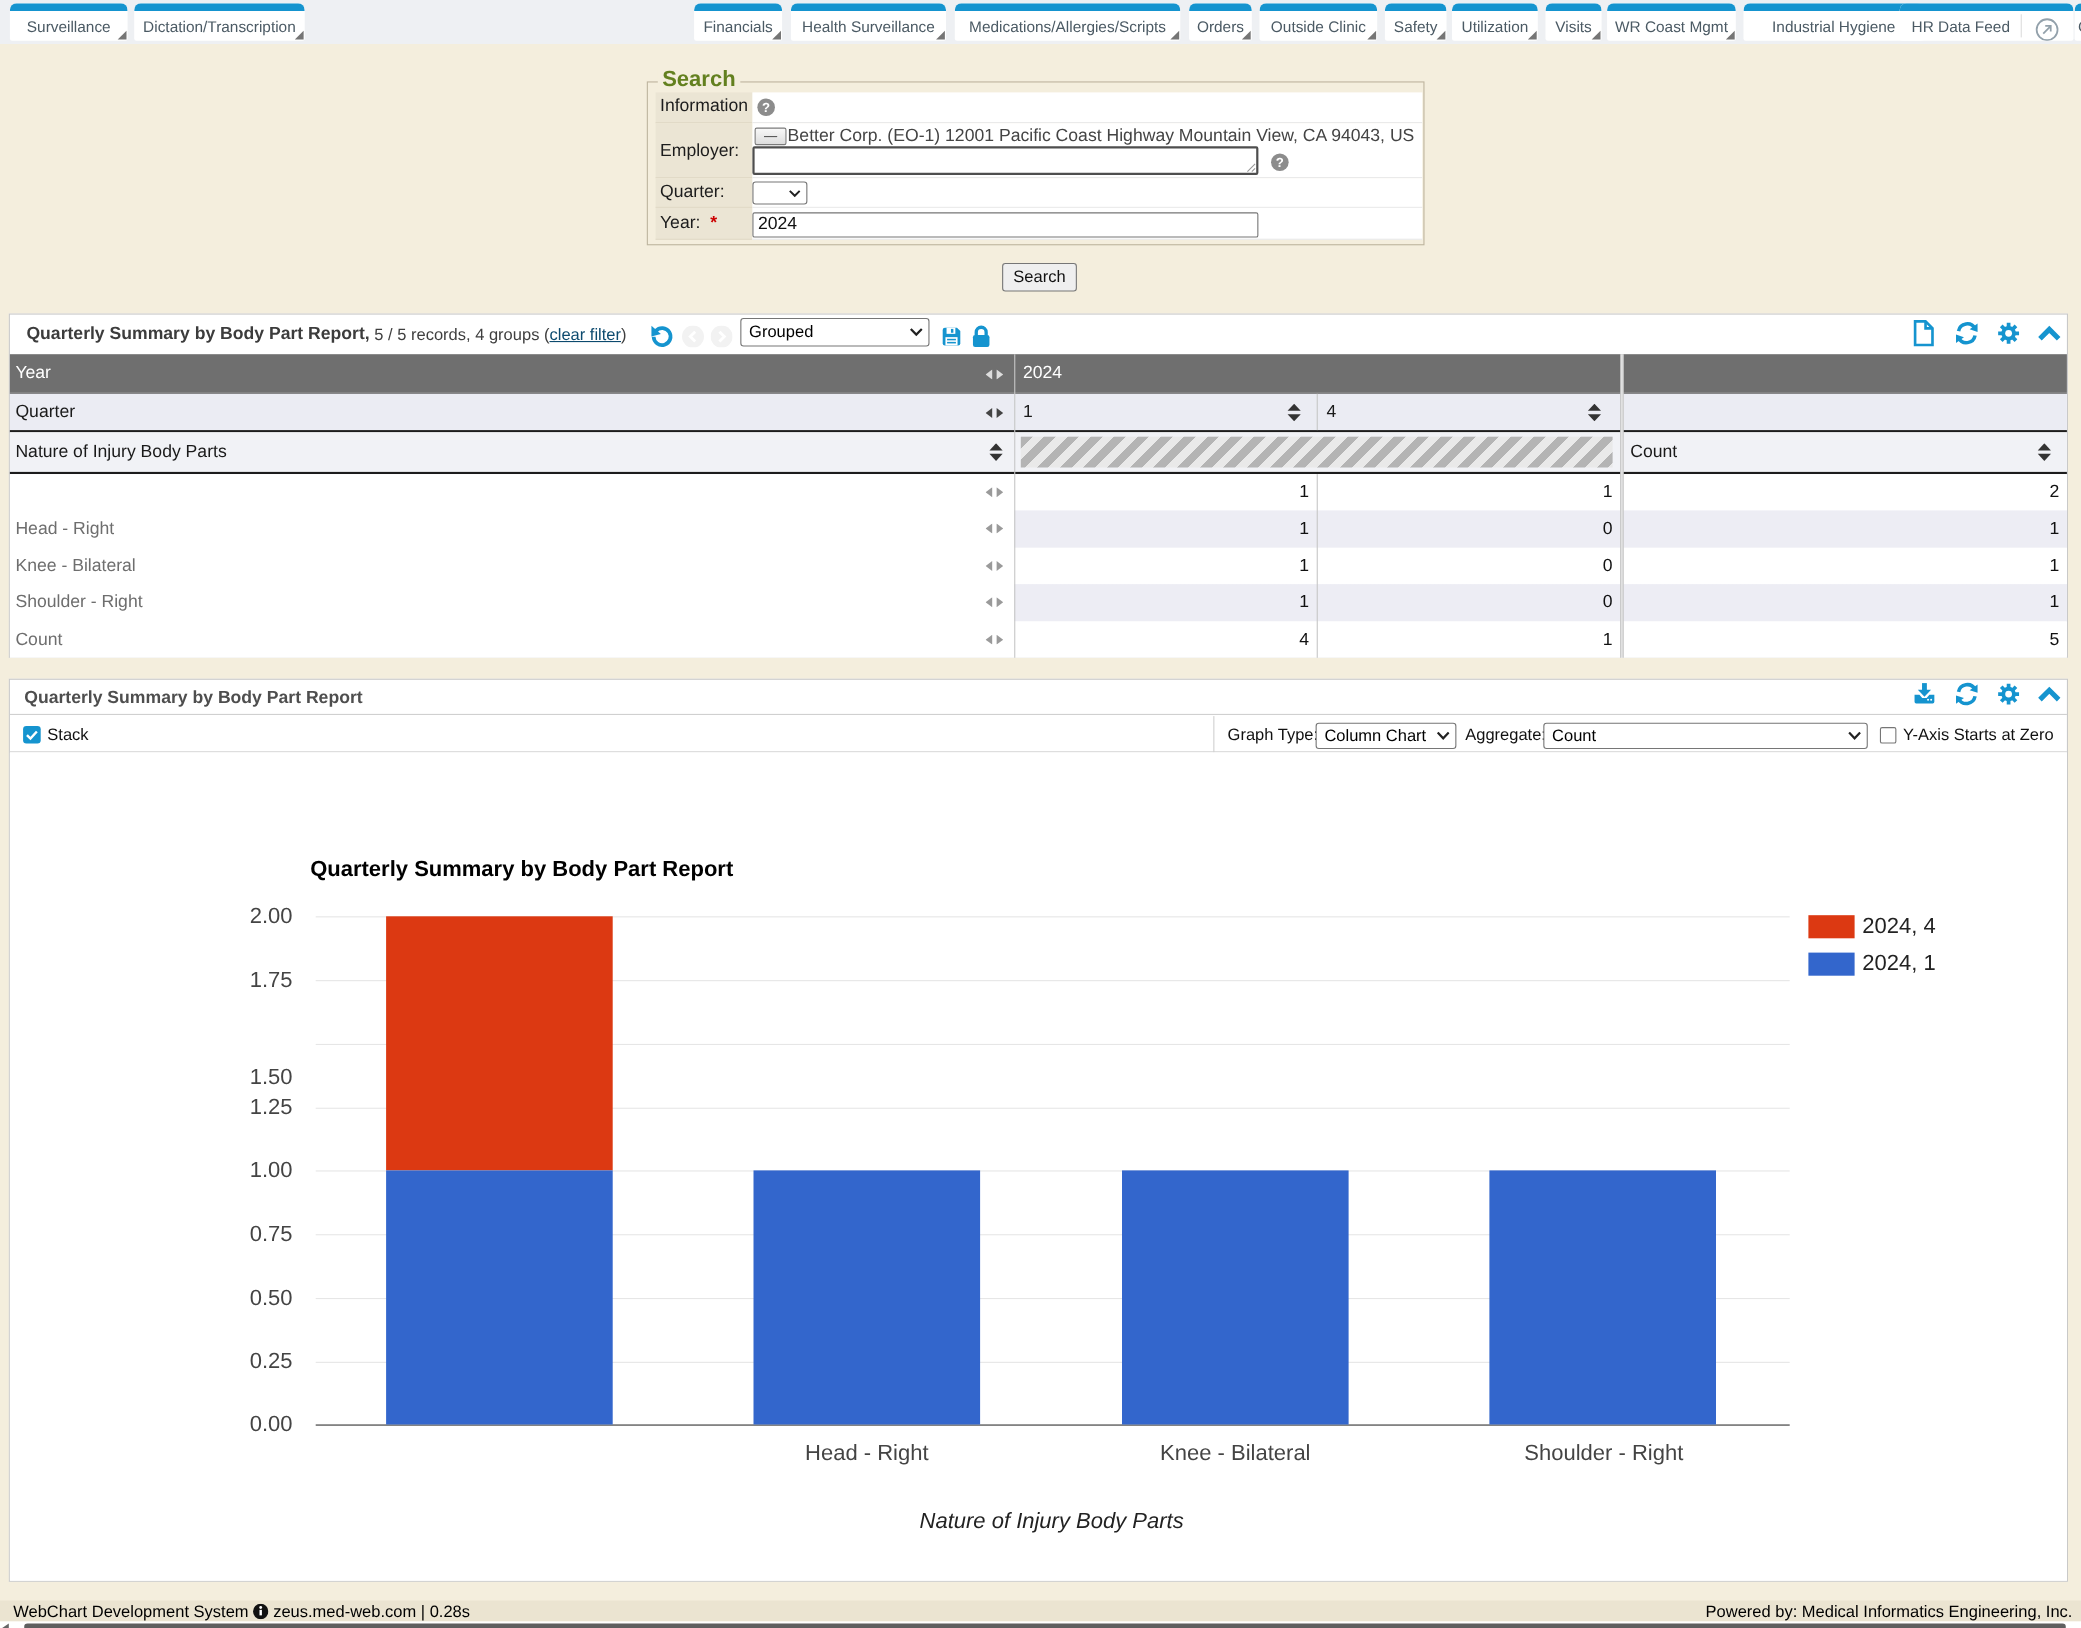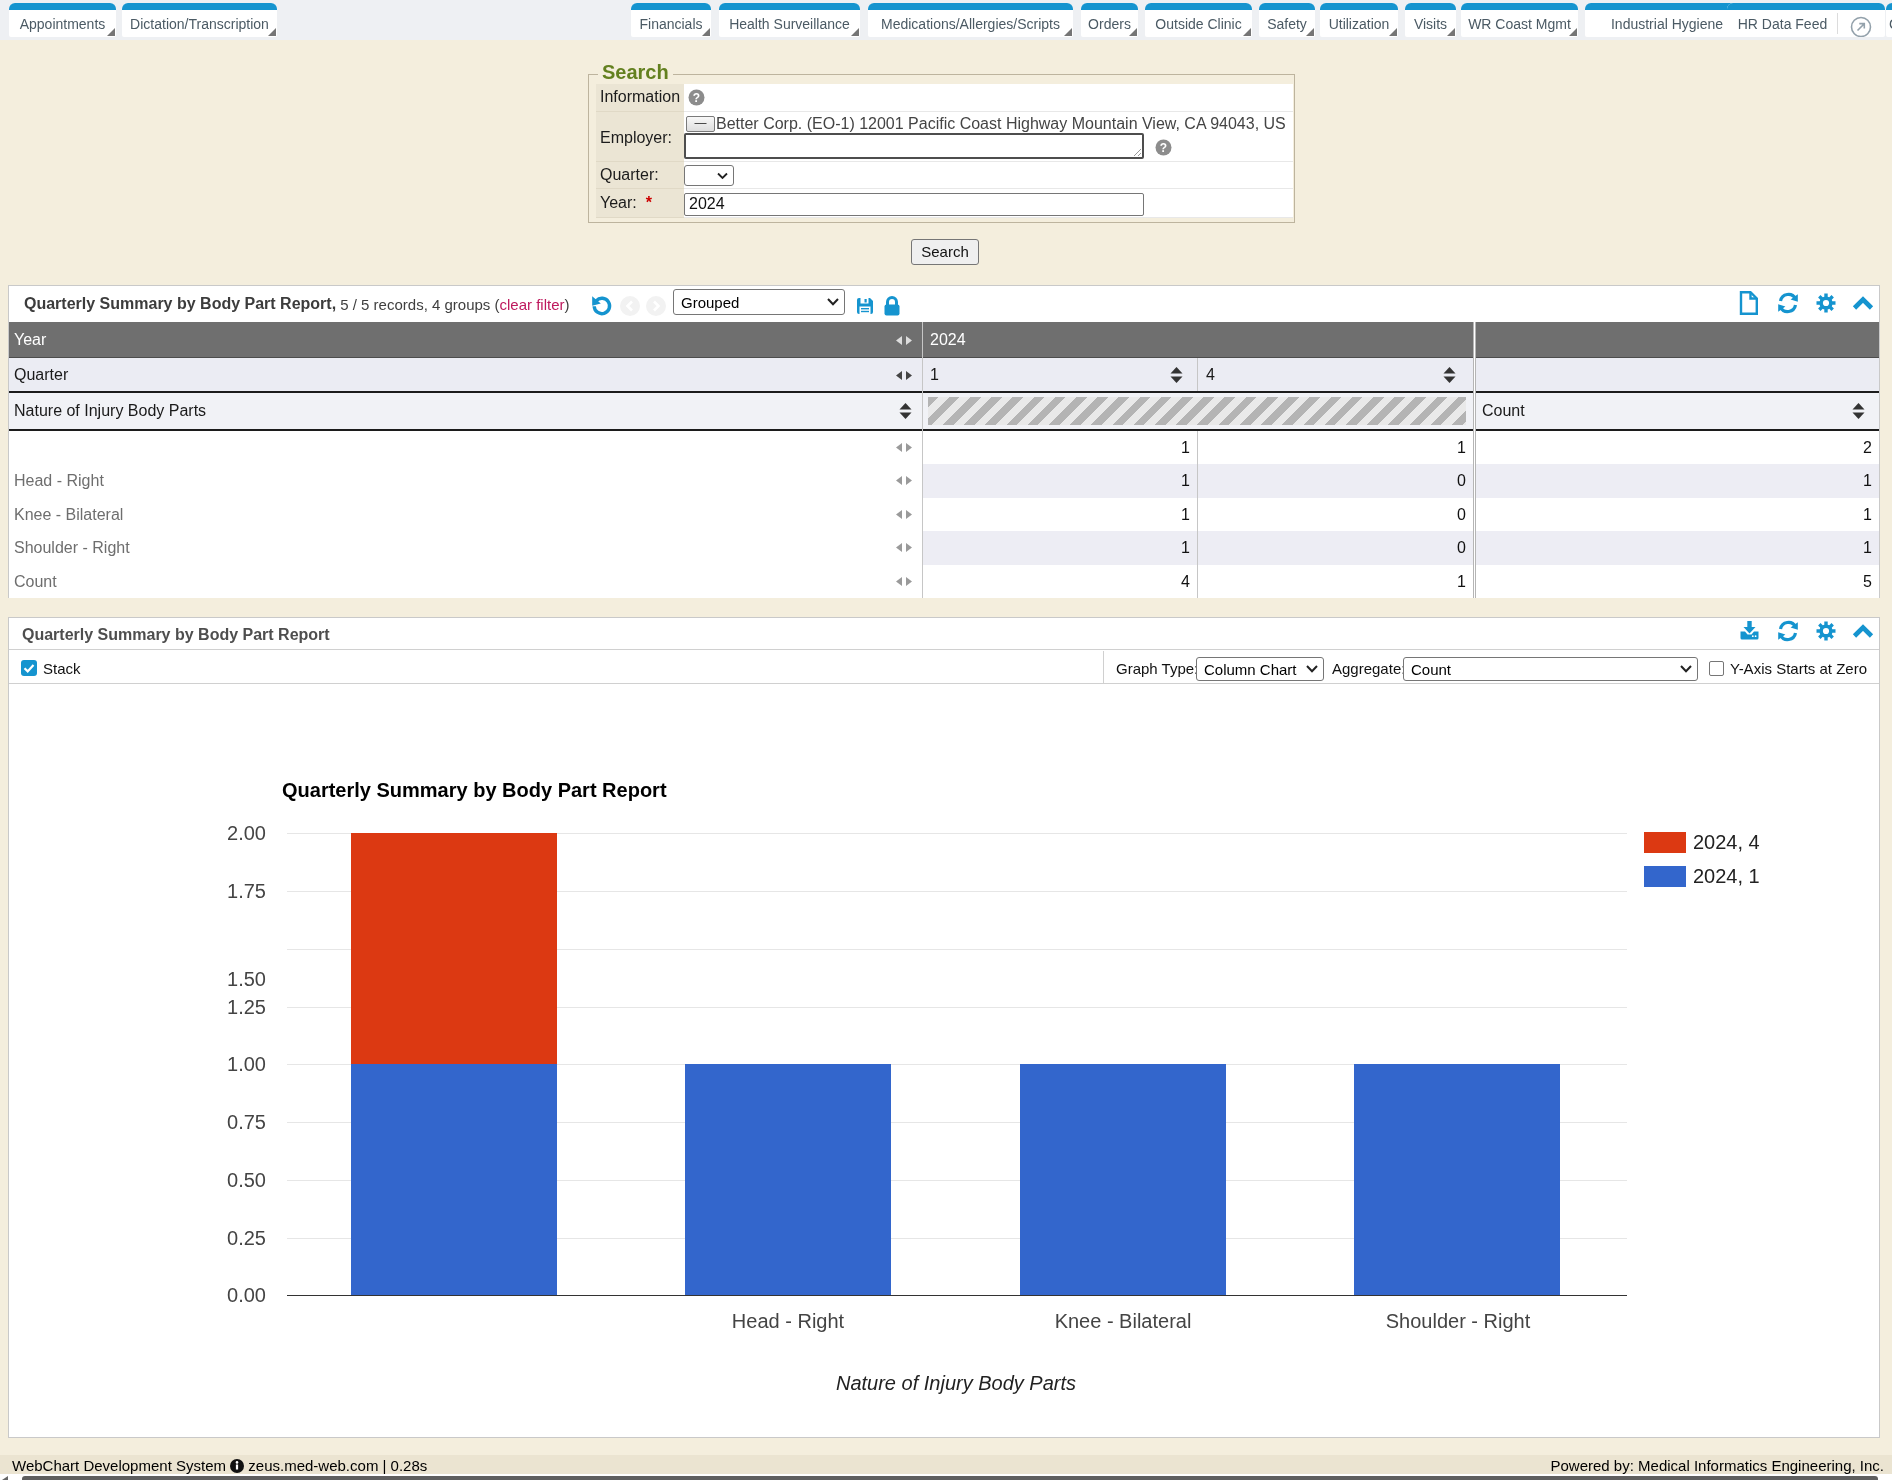--- a/index.html
+++ b/index.html
@@ -50,21 +50,21 @@
 #footer { position:absolute; left:0; top:1455px; width:1892px; height:19px; background:#ebe4d1; font-size:15px; color:#000; }
 .sel { position:absolute; background:#fff; border:1px solid #767676; border-radius:3px; font-size:15px; color:#000; }
 .sel span { position:absolute; left:7px; top:50%; transform:translateY(-50%); white-space:nowrap; }
 .sel svg { position:absolute; right:5px; top:50%; transform:translateY(-50%); }
 </style>
 </head>
 <body>
 <div id="tabbar">
   <div class="tab" style="left:9px; width:107px;">
       <div class="strip"></div>
-      <div class="lbl">Appointments</div>
+      <div class="lbl">Surveillance</div>
       <div class="corner"></div>
     </div>
   <div class="tab" style="left:122px; width:155px;">
       <div class="strip"></div>
       <div class="lbl">Dictation/Transcription</div>
       <div class="corner"></div>
     </div>
   <div class="tab" style="left:631px; width:80px;padding-left:30px;">
       <div class="strip"></div>
       <div class="lbl">Financials</div>
@@ -178,21 +178,21 @@
       </div>
     <div class="fcontent">
       <div style="position:absolute; left:0px; top:4px; width:460px; height:23px; border:1px solid #767676; border-radius:2px; background:#fff; font-size:16px; color:#111; padding:1px 0 0 4px;">2024</div>
     </div>
   </div>
   <div style="position:absolute; left:911px; top:239px; width:68px; height:26px; background:#efefef; border:1px solid #767676; border-radius:3px; font-size:15px; color:#111; text-align:center; line-height:24px;">Search</div>
 </div>
 <div id="panel1" class="panel" style="top:285px; height:313px;">
 
   <div style="position:absolute; left:15px; top:0; height:36px; display:flex; align-items:center; font-size:15px; color:#3f3f3f;">
-    <span class="ptitle" style="color:#3c3c3c;">Quarterly Summary by Body Part Report,</span>&nbsp;5 / 5 records, 4 groups (<span style="color:#be185d;">clear filter</span>)
+    <span class="ptitle" style="color:#3c3c3c;">Quarterly Summary by Body Part Report,</span>&nbsp;5 / 5 records, 4 groups (<span style="text-decoration:underline; color:#0c4a6e;">clear filter</span>)
   </div>
 
   <svg class="abs" style="left:582px; top:9px;" width="22" height="22" viewBox="0 0 22 22">
       <path d="M5.2 5.8 a7.7 7.7 0 1 1 -2 5.4" fill="none" stroke="#1594cf" stroke-width="3.4"></path>
       <polygon points="1.2,1.2 1.2,10.8 9.8,8.6" fill="#1594cf"></polygon>
     </svg>
 
   <svg class="abs" style="left:611px; top:10px;" width="20" height="20" viewBox="0 0 20 20">
       <circle cx="10" cy="10" r="10" fill="#f2f2f2"></circle>
       <path d="M12 5.5 L7.5 10 L12 14.5" fill="none" stroke="#fff" stroke-width="2.6"></path>

